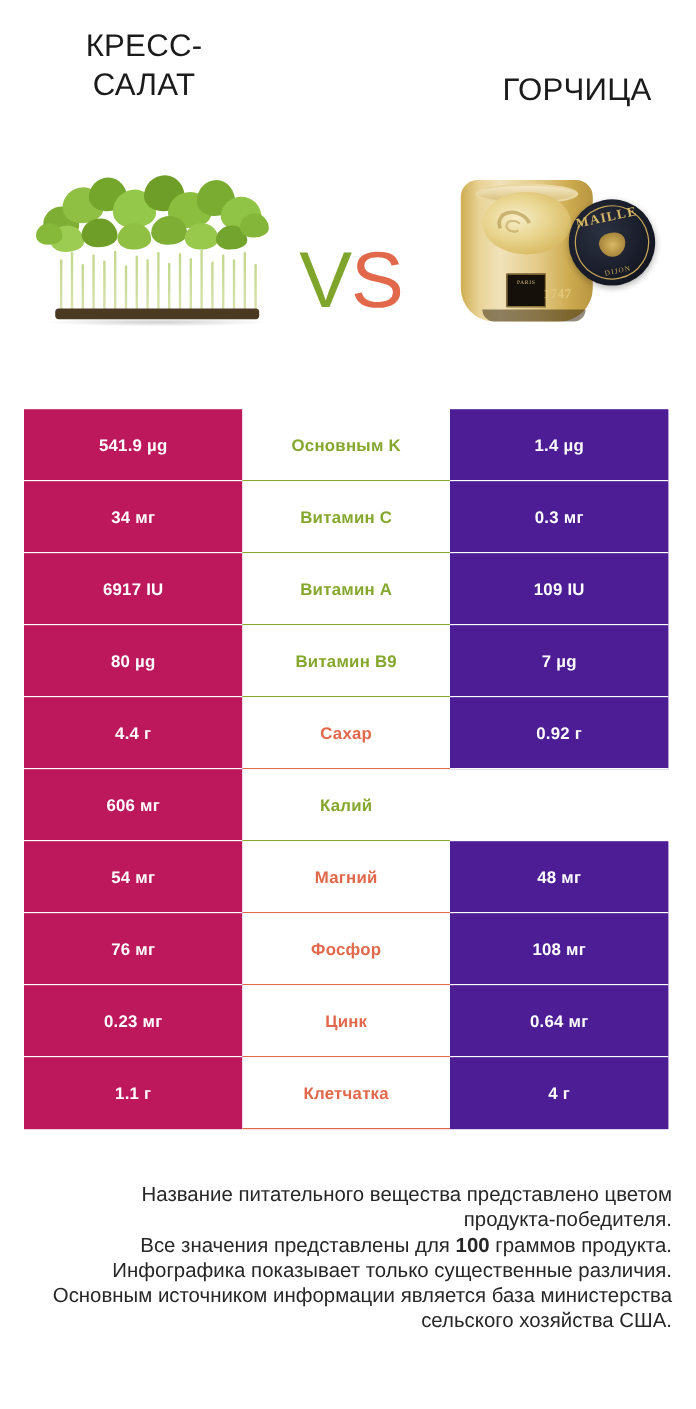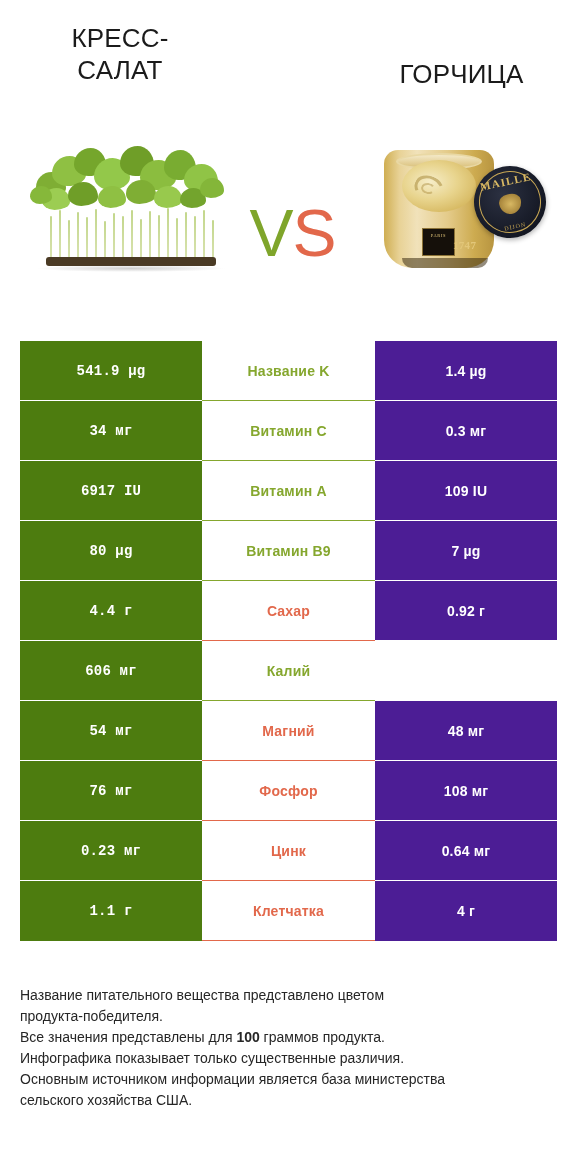--- a/index.html
+++ b/index.html
@@ -35,23 +35,24 @@
     color: #1b1b1b;
     text-align: center;
     letter-spacing: 0.2px;
   }
   .title-left {
     left: 20px;
     width: 200px;
     top: 0;
   }
   .title-right {
-    left: 354px;
+    left: 328px;
     width: 215px;
     top: 36px;
+    text-align: right;
   }
 
   
   .hero {
     position: absolute;
     top: 120px;
     left: 0;
     width: 580px;
     height: 185px;
   }
@@ -292,21 +293,21 @@
     width: 182px;
     display: flex;
     align-items: center;
     justify-content: center;
     color: #ffffff;
     font-size: 14px;
     font-weight: bold;
     letter-spacing: 0.2px;
     border-bottom: 1.5px solid #ffffff;
   }
-  .cell-left { background: #4d7c0f; font-family: Liberation Mono, monospace; }
+  .cell-left { background: #be185d; }
   .cell-right { background: #4c1d95; }
   .row:last-child .cell-left,
   .row:last-child .cell-right { border-bottom: none; }
 
   .cell-mid {
     width: 173px;
     display: flex;
     align-items: center;
     justify-content: center;
     background: #ffffff;
@@ -317,22 +318,22 @@
   }
   .cell-mid.win-green { color: #85A72E; border-bottom-color: #85A72E; }
   .cell-mid.win-orange { color: #E2684B; border-bottom-color: #E2684B; }
 
   
   .footer {
     position: absolute;
     left: 20px;
     top: 985px;
     width: 540px;
-    text-align: left;
-    font-size: 14px;
+    text-align: right;
+    font-size: 17px;
     line-height: 21px;
     color: #262626;
   }
   .footer p { margin: 0; }
   .footer b { font-weight: bold; }
 </style>
 </head>
 <body>
 
 <div class="page">
@@ -412,21 +413,21 @@
         <div class="lid-text">MAILLE</div>
         <div class="lid-crest"></div>
         <div class="lid-sub">DIJON</div>
       </div>
     </div>
   </div>
 
   <div class="table" id="tableRoot">
       <div class="row">
         <div class="cell-left">541.9 µg</div>
-        <div class="cell-mid win-green">Название K</div>
+        <div class="cell-mid win-green">Основным K</div>
         <div class="cell-right">1.4 µg</div>
       </div>
       <div class="row">
         <div class="cell-left">34 мг</div>
         <div class="cell-mid win-green">Витамин C</div>
         <div class="cell-right">0.3 мг</div>
       </div>
       <div class="row">
         <div class="cell-left">6917 IU</div>
         <div class="cell-mid win-green">Витамин A</div>

